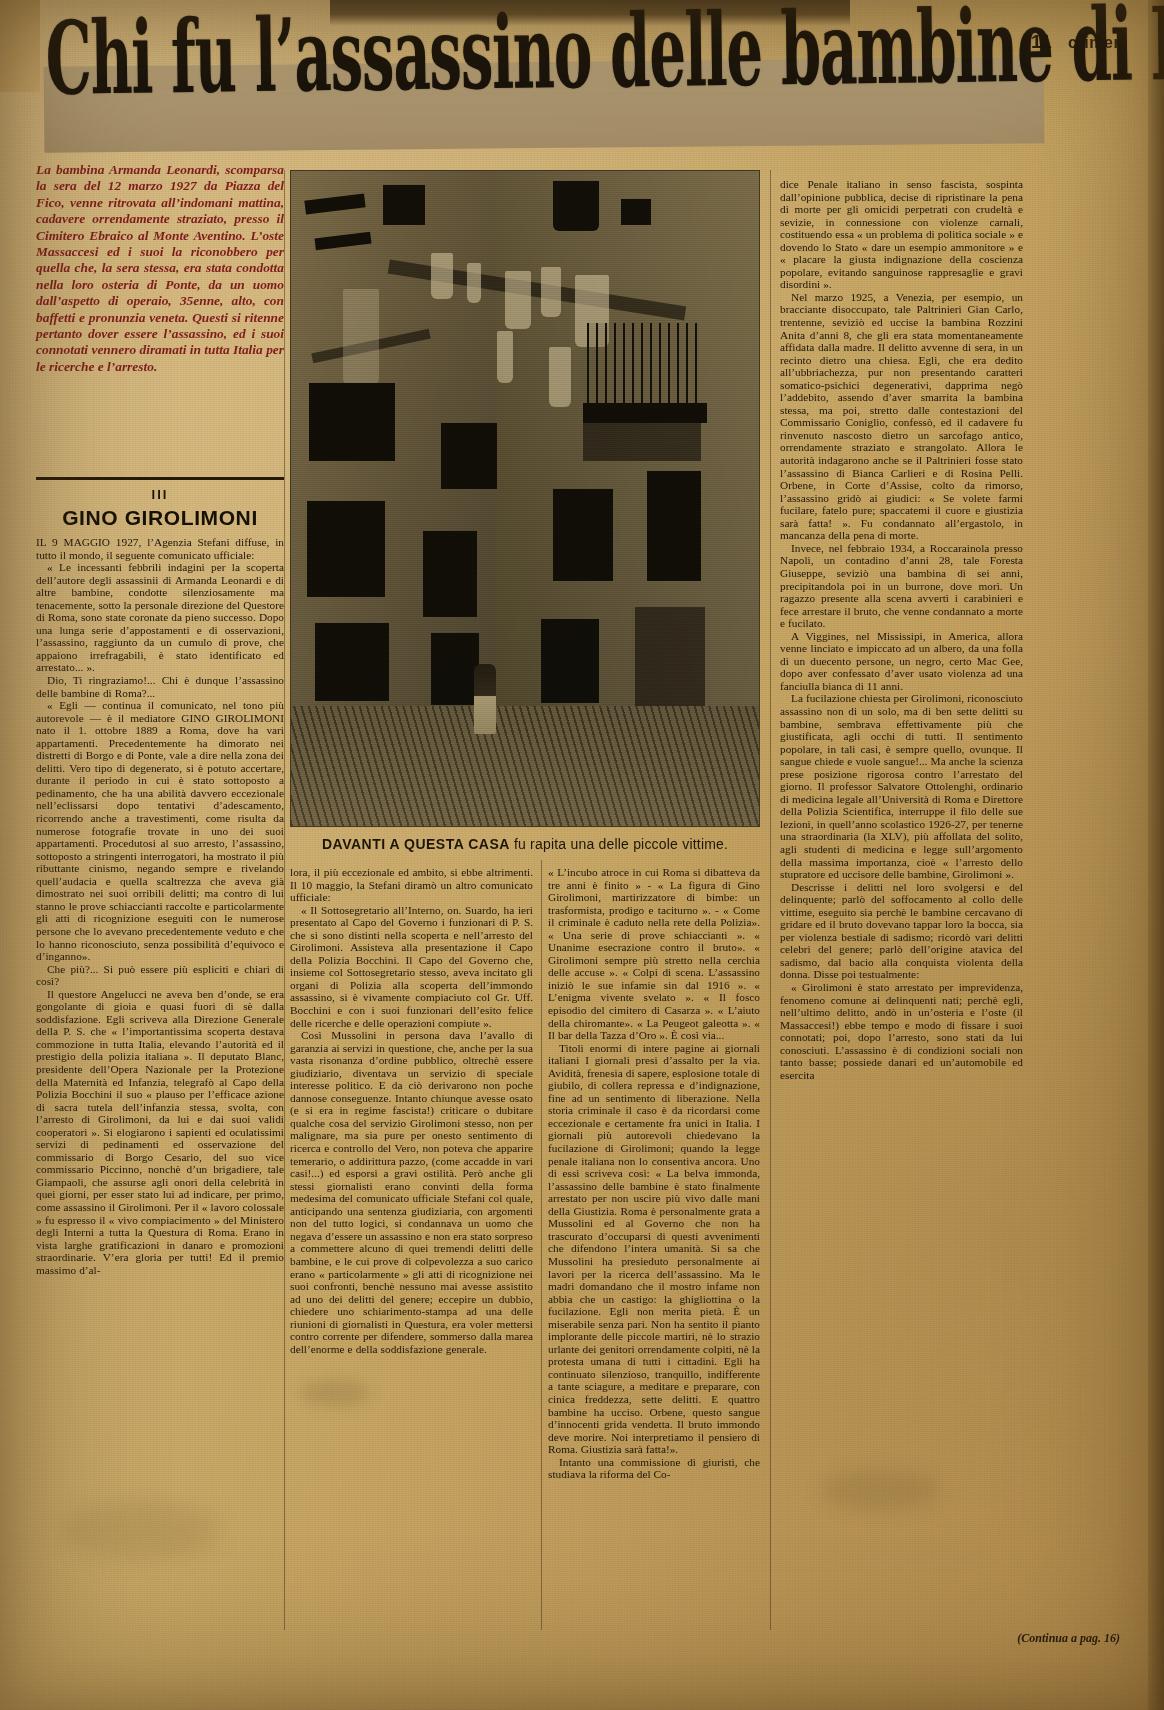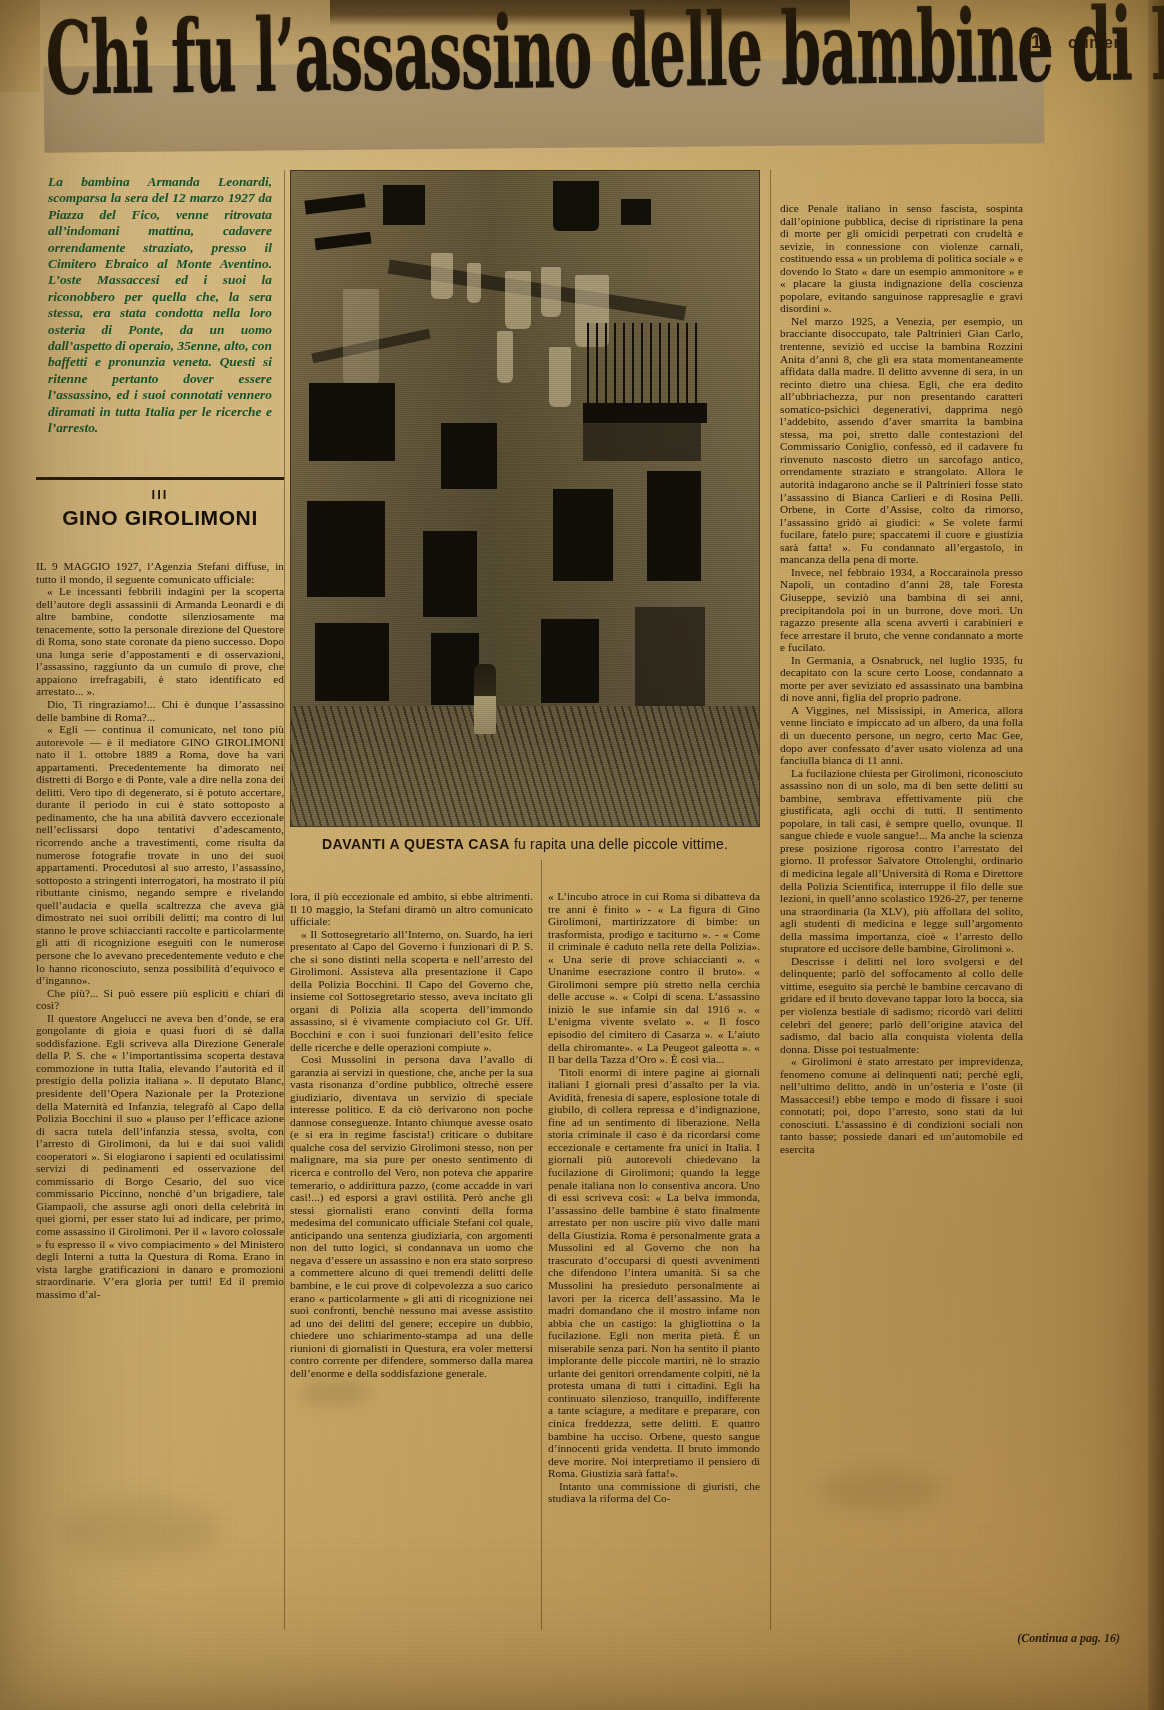--- a/index.html
+++ b/index.html
@@ -96,37 +96,36 @@
     color:#1d1608;
     font-family:"Liberation Serif", serif;
     -webkit-hyphens:auto;hyphens:auto;
   }
   .body-txt{
     font-size:11.3px;
     line-height:12.55px;
     text-align:justify;
     text-justify:inter-word;
     word-spacing:.2px;
-    margin-top:24px;
   }
   .body-txt p{margin:0;text-indent:11px;}
   .body-txt p.noind{text-indent:0;}
 
   
   .sum-head{
     font-family:"Liberation Sans", sans-serif;
     font-weight:bold;font-size:15.5px;letter-spacing:-.2px;
     color:#1a1206;margin:0 0 7px 0;
   }
   .sum-body{
     font-family:"Liberation Serif", serif;
     font-style:italic;font-weight:bold;
     font-size:13.4px;line-height:16.4px;
-    text-align:justify;color:#14532d;
-    margin:12px;
+    text-align:justify;color:#7f1d1d;
+    margin:0;
   }
   .hr-thick{
     position:absolute;left:36px;top:477px;width:248px;height:0;
     border-top:3px solid #241a09;
   }
   .sec-num{
     position:absolute;left:36px;top:487px;width:248px;
     text-align:center;
     font-family:"Liberation Sans", sans-serif;
     font-weight:bold;font-size:13px;letter-spacing:2px;color:#201708;
@@ -299,21 +298,20 @@
 <div class="col body-txt" style="left:548px;top:866px;width:212px;height:760px;overflow:hidden;">
   <p class="noind">« L’incubo atroce in cui Roma si dibatteva da tre anni è finito » - « La figura di Gino Girolimoni, martirizzatore di bimbe: un trasformista, prodigo e taciturno ». - « Come il criminale è caduto nella rete della Polizia». « Una serie di prove schiaccianti ». « Unanime esecrazione contro il bruto». « Girolimoni sempre più stretto nella cerchia delle accuse ». « Colpi di scena. L’assassino iniziò le sue infamie sin dal 1916 ». « L’enigma vivente svelato ». « Il fosco episodio del cimitero di Casarza ». « L’aiuto della chiromante». « La Peugeot galeotta ». « Il bar della Tazza d’Oro ». È così via...</p>
   <p>Titoli enormi di intere pagine ai giornali italiani I giornali presi d’assalto per la via. Avidità, frenesia di sapere, esplosione totale di giubilo, di collera repressa e d’indignazione, fine ad un sentimento di liberazione. Nella storia criminale il caso è da ricordarsi come eccezionale e certamente fra unici in Italia. I giornali più autorevoli chiedevano la fucilazione di Girolimoni; quando la legge penale italiana non lo consentiva ancora. Uno di essi scriveva così: « La belva immonda, l’assassino delle bambine è stato finalmente arrestato per non uscire più vivo dalle mani della Giustizia. Roma è personalmente grata a Mussolini ed al Governo che non ha trascurato d’occuparsi di questi avvenimenti che difendono l’intera umanità. Si sa che Mussolini ha presieduto personalmente ai lavori per la ricerca dell’assassino. Ma le madri domandano che il mostro infame non abbia che un castigo: la ghigliottina o la fucilazione. Egli non merita pietà. È un miserabile senza pari. Non ha sentito il pianto implorante delle piccole martiri, nè lo strazio urlante dei genitori orrendamente colpiti, nè la protesta umana di tutti i cittadini. Egli ha continuato silenzioso, tranquillo, indifferente a tante sciagure, a meditare e preparare, con cinica freddezza, sette delitti. E quattro bambine ha ucciso. Orbene, questo sangue d’innocenti grida vendetta. Il bruto immondo deve morire. Noi interpretiamo il pensiero di Roma. Giustizia sarà fatta!».</p>
   <p>Intanto una commissione di giuristi, che studiava la riforma del Co-</p>
 </div>
 
 <div class="col body-txt" style="left:780px;top:178px;width:243px;height:1430px;overflow:hidden;">
   <p class="noind">dice Penale italiano in senso fascista, sospinta dall’opinione pubblica, decise di ripristinare la pena di morte per gli omicidi perpetrati con crudeltà e sevizie, in connessione con violenze carnali, costituendo essa « un problema di politica sociale » e dovendo lo Stato « dare un esempio ammonitore » e « placare la giusta indignazione della coscienza popolare, evitando sanguinose rappresaglie e gravi disordini ».</p>
   <p>Nel marzo 1925, a Venezia, per esempio, un bracciante disoccupato, tale Paltrinieri Gian Carlo, trentenne, seviziò ed uccise la bambina Rozzini Anita d’anni 8, che gli era stata momentaneamente affidata dalla madre. Il delitto avvenne di sera, in un recinto dietro una chiesa. Egli, che era dedito all’ubbriachezza, pur non presentando caratteri somatico-psichici degenerativi, dapprima negò l’addebito, assendo d’aver smarrita la bambina stessa, ma poi, stretto dalle contestazioni del Commissario Coniglio, confessò, ed il cadavere fu rinvenuto nascosto dietro un sarcofago antico, orrendamente straziato e strangolato. Allora le autorità indagarono anche se il Paltrinieri fosse stato l’assassino di Bianca Carlieri e di Rosina Pelli. Orbene, in Corte d’Assise, colto da rimorso, l’assassino gridò ai giudici: « Se volete farmi fucilare, fatelo pure; spaccatemi il cuore e giustizia sarà fatta! ». Fu condannato all’ergastolo, in mancanza della pena di morte.</p>
   <p>Invece, nel febbraio 1934, a Roccarainola presso Napoli, un contadino d’anni 28, tale Foresta Giuseppe, seviziò una bambina di sei anni, precipitandola poi in un burrone, dove morì. Un ragazzo presente alla scena avvertì i carabinieri e fece arrestare il bruto, che venne condannato a morte e fucilato.</p>
-  <p>In Germania, a Osnabruck, nel luglio 1935, fu decapitato con la scure certo Loose, condannato a morte per aver seviziato ed assassinato una bambina di nove anni, figlia del proprio padrone.</p>
   <p>A Viggines, nel Mississipi, in America, allora venne linciato e impiccato ad un albero, da una folla di un duecento persone, un negro, certo Mac Gee, dopo aver confessato d’aver usato violenza ad una fanciulla bianca di 11 anni.</p>
   <p>La fucilazione chiesta per Girolimoni, riconosciuto assassino non di un solo, ma di ben sette delitti su bambine, sembrava effettivamente più che giustificata, agli occhi di tutti. Il sentimento popolare, in tali casi, è sempre quello, ovunque. Il sangue chiede e vuole sangue!... Ma anche la scienza prese posizione rigorosa contro l’arrestato del giorno. Il professor Salvatore Ottolenghi, ordinario di medicina legale all’Università di Roma e Direttore della Polizia Scientifica, interruppe il filo delle sue lezioni, in quell’anno scolastico 1926-27, per tenerne una straordinaria (la XLV), più affollata del solito, agli studenti di medicina e legge sull’argomento della massima importanza, cioè « l’arresto dello stupratore ed uccisore delle bambine, Girolimoni ».</p>
   <p>Descrisse i delitti nel loro svolgersi e del delinquente; parlò del soffocamento al collo delle vittime, eseguito sia perchè le bambine cercavano di gridare ed il bruto dovevano tappar loro la bocca, sia per violenza bestiale di sadismo; ricordò vari delitti celebri del genere; parlò dell’origine atavica del sadismo, dal bacio alla conquista violenta della donna. Disse poi testualmente:</p>
   <p>« Girolimoni è stato arrestato per imprevidenza, fenomeno comune ai delinquenti nati; perchè egli, nell’ultimo delitto, andò in un’osteria e l’oste (il Massaccesi!) ebbe tempo e modo di fissare i suoi connotati; poi, dopo l’arresto, sono stati da lui conosciuti. L’assassino è di condizioni sociali non tanto basse; possiede danari ed un’automobile ed esercita</p>
 </div>
 
 <div class="continua">(Continua a pag. 16)</div>
 
 <div class="vrule" style="left:284px;top:170px;height:1460px;"></div>
 <div class="vrule" style="left:541px;top:860px;height:770px;"></div>

